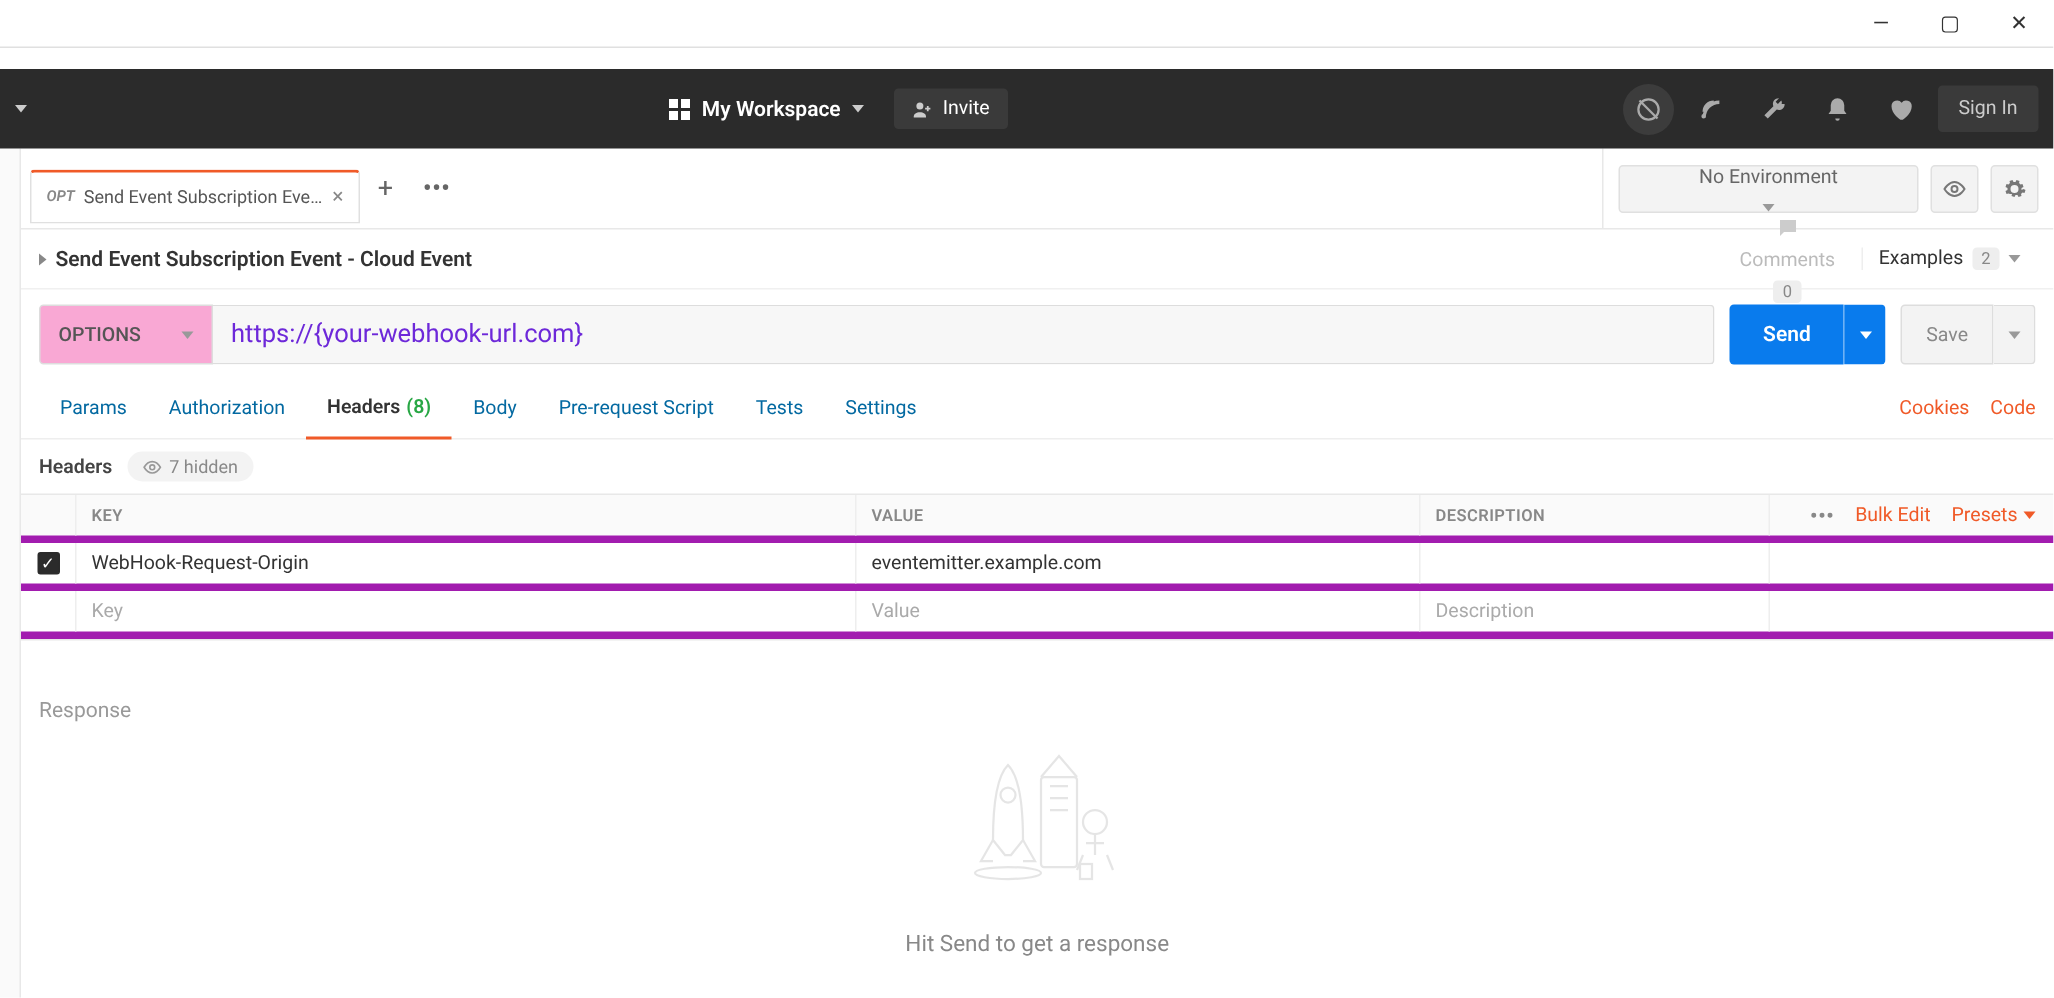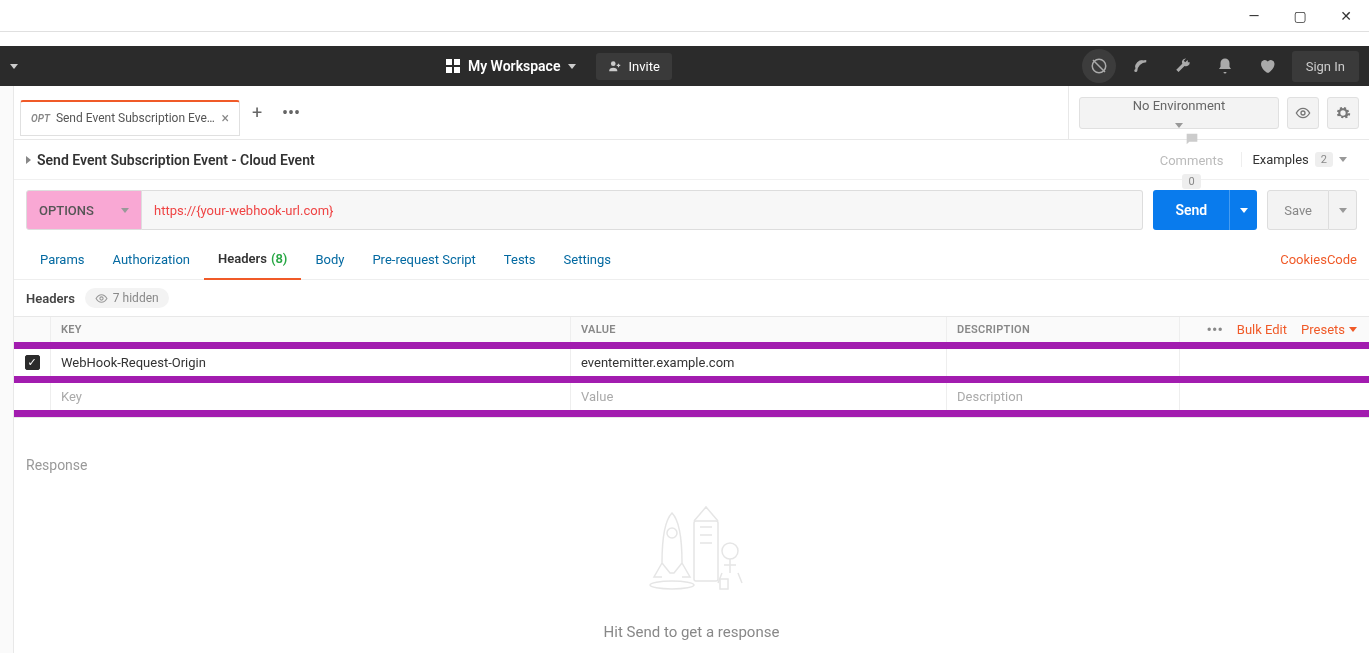--- a/index.html
+++ b/index.html
@@ -3,21 +3,21 @@
 <meta charset="utf-8">
 <style>
 * { margin: 0; padding: 0; box-sizing: border-box; font-family: -apple-system, BlinkMacSystemFont, "Segoe UI", Roboto, Arial, sans-serif; }
 body { width: 1369px; height: 665px; background: #fff; overflow: hidden; font-size: 13px; color: #333; }
 
 .titlebar { height: 32px; background: #fff; display: flex; justify-content: flex-end; align-items: center; border-bottom: 1px solid #e0e0e0; }
 .titlebar-btn { width: 46px; height: 32px; display: flex; align-items: center; justify-content: center; cursor: pointer; font-size: 14px; color: #333; }
 
 .menubar { height: 14px; background: #fff; }
 
-.topbar { height: 40px; background: #2b2b2b; display: flex; align-items: center; padding: 0 10px; position: relative; }
+.topbar { height: 53px; background: #2b2b2b; display: flex; align-items: center; padding: 0 10px; position: relative; }
 .topbar-left { width: 16px; display:flex; align-items:center; }
 .topbar-center { flex: 1; display: flex; align-items: center; justify-content: center; gap: 10px; }
 .topbar-right { display: flex; align-items: center; gap: 8px; }
 
 .workspace-btn { display: flex; align-items: center; gap: 8px; color: #fff; font-weight: 600; font-size: 14px; cursor: pointer; padding: 6px 10px; }
 .workspace-icon { display: grid; grid-template-columns: 6px 6px; grid-template-rows: 6px 6px; gap: 2px; }
 .workspace-icon span { background: #fff; width: 6px; height: 6px; }
 .caret-down { width: 0; height: 0; border-left: 4px solid transparent; border-right: 4px solid transparent; border-top: 5px solid #999; }
 .caret-down.white { border-top-color: #ccc; }
 
@@ -47,61 +47,61 @@
 
 .request-header-row { height: 40px; display: flex; align-items: center; padding: 0 12px; border-bottom: 1px solid #f0f0f0; }
 .request-title { display: flex; align-items: center; gap: 6px; font-weight: 600; font-size: 14px; color: #333; flex: 1; }
 .triangle-right { width: 0; height: 0; border-top: 4px solid transparent; border-bottom: 4px solid transparent; border-left: 5px solid #888; }
 .comments-btn { display: flex; align-items: center; gap: 6px; color: #bbb; font-size: 13px; cursor: pointer; padding: 0 10px; flex-direction: column; }
 .badge { background: #eee; color: #888; font-size: 11px; padding: 1px 6px; border-radius: 3px; }
 .examples-btn { display: flex; align-items: center; gap: 6px; color: #333; font-size: 13px; cursor: pointer; padding: 0 10px; border-left: 1px solid #eee; margin-left: 8px; }
 
 .url-row { height: 60px; display: flex; align-items: center; padding: 0 12px; gap: 10px; }
 .method-select { display: flex; align-items: center; justify-content: space-between; width: 116px; height: 40px; background: #f9a8d4; border: 1px solid #ddd; border-radius: 3px 0 0 3px; padding: 0 12px; cursor: pointer; font-size: 13px; color: #555; font-weight: 500; }
-.url-input { flex: 1; height: 40px; border: 1px solid #ddd; border-left: none; border-radius: 0 3px 3px 0; padding: 0 12px; font-size: 13px; color: #ef4444; background: #f7f7f7; }
+.url-input { flex: 1; height: 40px; border: 1px solid #ddd; border-left: none; border-radius: 0 3px 3px 0; padding: 0 12px; font-size: 17px; color: #6d28d9; background: #f7f7f7; }
 .send-btn-group { display: flex; }
 .send-btn { height: 40px; padding: 0 22px; background: #097bed; color: #fff; font-weight: 600; font-size: 14px; border: none; border-radius: 3px 0 0 3px; cursor: pointer; }
 .send-caret { width: 28px; height: 40px; background: #097bed; border-left: 1px solid rgba(255,255,255,0.25); border-radius: 0 3px 3px 0; display: flex; align-items: center; justify-content: center; cursor: pointer; }
 .save-btn-group { display: flex; }
 .save-btn { height: 40px; padding: 0 16px; background: #f3f3f3; border: 1px solid #ddd; color: #888; font-size: 13px; border-radius: 3px 0 0 3px; cursor: pointer; }
 .save-caret { width: 28px; height: 40px; background: #f3f3f3; border: 1px solid #ddd; border-left: none; border-radius: 0 3px 3px 0; display: flex; align-items: center; justify-content: center; cursor: pointer; }
 
 .req-tabs-row { height: 40px; display: flex; align-items: center; padding: 0 12px; border-bottom: 1px solid #eee; }
 .req-tabs { display: flex; gap: 0; flex: 1; }
 .req-tab { padding: 0 14px; height: 40px; display: flex; align-items: center; cursor: pointer; color: #0369a1; font-size: 13px; gap: 4px; }
 .req-tab.active { color: #333; font-weight: 600; border-bottom: 2px solid #f05a28; }
 .req-tab .count { color: #28a745; }
-.req-links { display: flex; }
+.req-links { display: flex; gap: 14px; }
 .req-link { color: #f05a28; font-size: 13px; cursor: pointer; }
 
 .headers-toolbar { height: 36px; display: flex; align-items: center; padding: 0 12px; gap: 10px; }
 .headers-label { font-weight: 600; font-size: 13px; color: #444; }
 .hidden-pill { display: flex; align-items: center; gap: 5px; background: #f3f3f3; padding: 3px 10px; border-radius: 12px; font-size: 12px; color: #888; cursor: pointer; }
 
 .table { border-top: 1px solid #e8e8e8; }
-.table-row { display: flex; border-bottom: 7px solid #a21caf; min-height: 32px; align-items: stretch; }
+.table-row { display: flex; border-bottom: 5px solid #a21caf; min-height: 32px; align-items: stretch; }
 .table-row.head { background: #fafafa; font-size: 11px; color: #888; font-weight: 600; text-transform: uppercase; letter-spacing: 0.3px; }
 .col-check { width: 36px; display: flex; align-items: center; justify-content: center; }
 .col-key { flex: 0 0 520px; padding: 6px 10px; display: flex; align-items: center; border-left: 1px solid #eee; }
 .col-value { flex: 0 0 376px; padding: 6px 10px; display: flex; align-items: center; border-left: 1px solid #eee; }
 .col-desc { flex: 1; padding: 6px 10px; display: flex; align-items: center; border-left: 1px solid #eee; }
 .col-actions { flex: 0 0 190px; display: flex; align-items: center; justify-content: flex-end; gap: 14px; padding: 0 12px; border-left: 1px solid #eee; }
 .table-row.head .col-actions { color: #f05a28; font-weight: 400; text-transform: none; letter-spacing: 0; font-size: 13px; }
 .more-dots { color: #888; cursor: pointer; font-size: 16px; }
 .link-orange { color: #f05a28; cursor: pointer; display: flex; align-items: center; gap: 4px; }
 
 .checkbox { width: 15px; height: 15px; border: 1px solid #888; border-radius: 2px; display: flex; align-items: center; justify-content: center; cursor: pointer; }
 .checkbox.checked { background: #2b2b2b; border-color: #2b2b2b; color: #fff; font-size: 11px; }
 
 .placeholder-row input { border: none; background: transparent; width: 100%; font-size: 13px; color: #333; outline: none; }
 .placeholder-row input::placeholder { color: #aaa; }
 
 .response-area { flex: 1; border-top: 1px solid #e8e8e8; display: flex; flex-direction: column; }
 .response-label { padding: 8px 12px; color: #999; font-size: 14px; margin-top: 31px; }
-.response-empty { flex: 1; display: flex; flex-direction: column; align-items: center; justify-content: center; gap: 30px; color: #888; }
+.response-empty { flex: 1; display: flex; flex-direction: column; align-items: center; gap: 30px; color: #888; }
 .illustration { width: 120px; height: 100px; opacity: 0.5; }
 
 svg { display: block; }
 </style>
 </head>
 <body>
 
 <div class="titlebar">
   <div class="titlebar-btn">—</div>
   <div class="titlebar-btn">▢</div>

